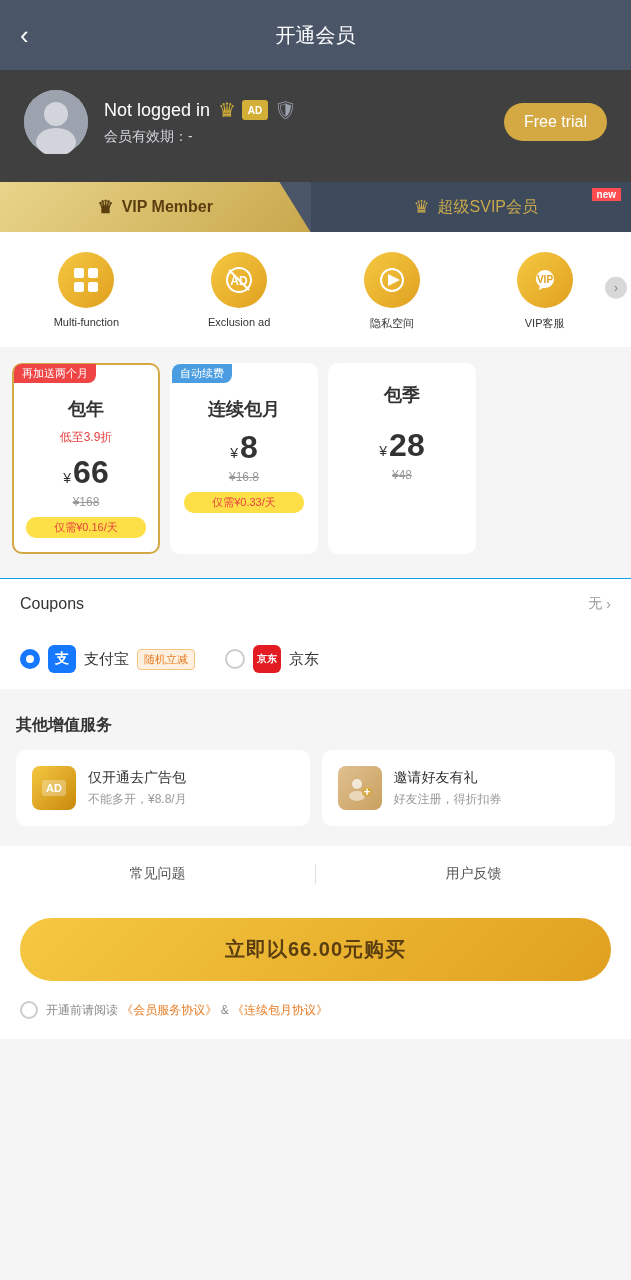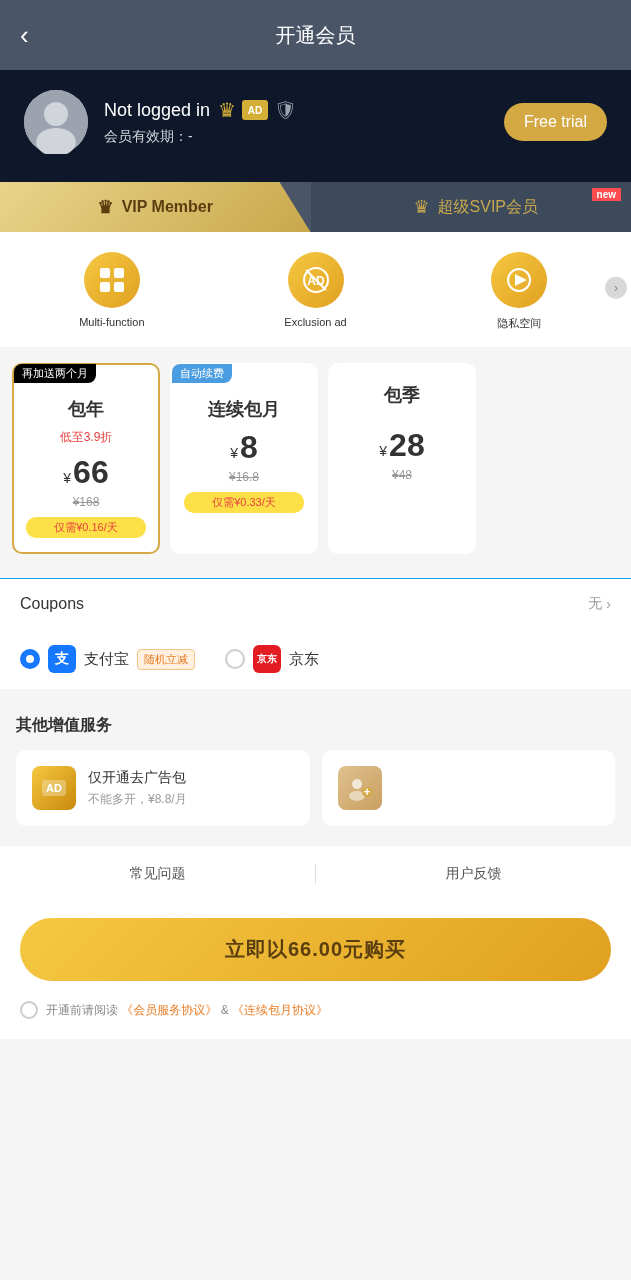--- a/index.html
+++ b/index.html
@@ -31,21 +31,21 @@
       line-height: 1;
     }
     .header-title {
       color: #fff;
       font-size: 20px;
       font-weight: 500;
     }
 
     
     .user-section {
-      background: #0f172a;
+      background: #404040;
       padding: 20px 24px 28px;
       display: flex;
       align-items: center;
       gap: 16px;
     }
     .avatar {
       width: 64px;
       height: 64px;
       border-radius: 50%;
       background: #9ca3af;
@@ -226,21 +226,21 @@
       border: 2px solid transparent;
       cursor: pointer;
     }
     .pricing-card.selected {
       border-color: #d4a843;
     }
     .card-tag {
       position: absolute;
       top: -1px;
       left: 0;
-      background: #000000;
+      background: #ef4444;
       color: #fff;
       font-size: 11px;
       padding: 2px 8px;
       border-radius: 8px 0 8px 0;
       white-space: nowrap;
     }
     .card-tag-blue {
       background: #4a9de0;
     }
     .card-title {
@@ -565,20 +565,29 @@
     <span class="feature-label">Exclusion ad</span>
   </div>
   <div class="feature-item">
     <div class="feature-icon-circle">
       <svg width="28" height="28" viewBox="0 0 28 28">
         <circle cx="14" cy="14" r="11" fill="none" stroke="#fff" stroke-width="2"></circle>
         <polygon points="10,8 22,14 10,20" fill="#fff"></polygon>
       </svg>
     </div>
     <span class="feature-label">隐私空间</span>
+  </div>
+  <div class="feature-item">
+    <div class="feature-icon-circle">
+      <svg width="28" height="28" viewBox="0 0 28 28">
+        <path d="M14 4C9 4 5 8 5 13c0 3 1.5 5.5 3.8 7.1L8 24l4-2h2c5 0 9-4 9-9s-4-9-9-9z" fill="#fff"></path>
+        <text x="14" y="17" text-anchor="middle" font-size="10" fill="#e0a020" font-weight="bold">VIP</text>
+      </svg>
+    </div>
+    <span class="feature-label">VIP客服</span>
   </div>
   <div class="features-arrow">›</div>
 </div>
 
 <div class="pricing-section">
   <div class="pricing-cards">
 
     <div class="pricing-card selected">
       <div class="card-tag">再加送两个月</div>
       <div class="card-title">包年</div>
@@ -656,20 +665,24 @@
     </div>
     <div class="service-card">
       <div class="service-icon service-icon-invite">
         <svg width="28" height="28" viewBox="0 0 28 28">
           <circle cx="11" cy="10" r="5" fill="#fff" opacity="0.7"></circle>
           <ellipse cx="11" cy="22" rx="8" ry="5" fill="#fff" opacity="0.5"></ellipse>
           <circle cx="21" cy="18" r="5" fill="#d4a843"></circle>
           <text x="21" y="22" text-anchor="middle" font-size="12" fill="#fff" font-weight="bold">+</text>
         </svg>
       </div>
+      <div class="service-info">
+        <div class="service-title">邀请好友有礼</div>
+        <div class="service-desc">好友注册，得折扣券</div>
+      </div>
     </div>
   </div>
 </div>
 
 <div class="footer-links">
   <div class="footer-link">常见问题</div>
   <div class="footer-divider"></div>
   <div class="footer-link">用户反馈</div>
 </div>
 

